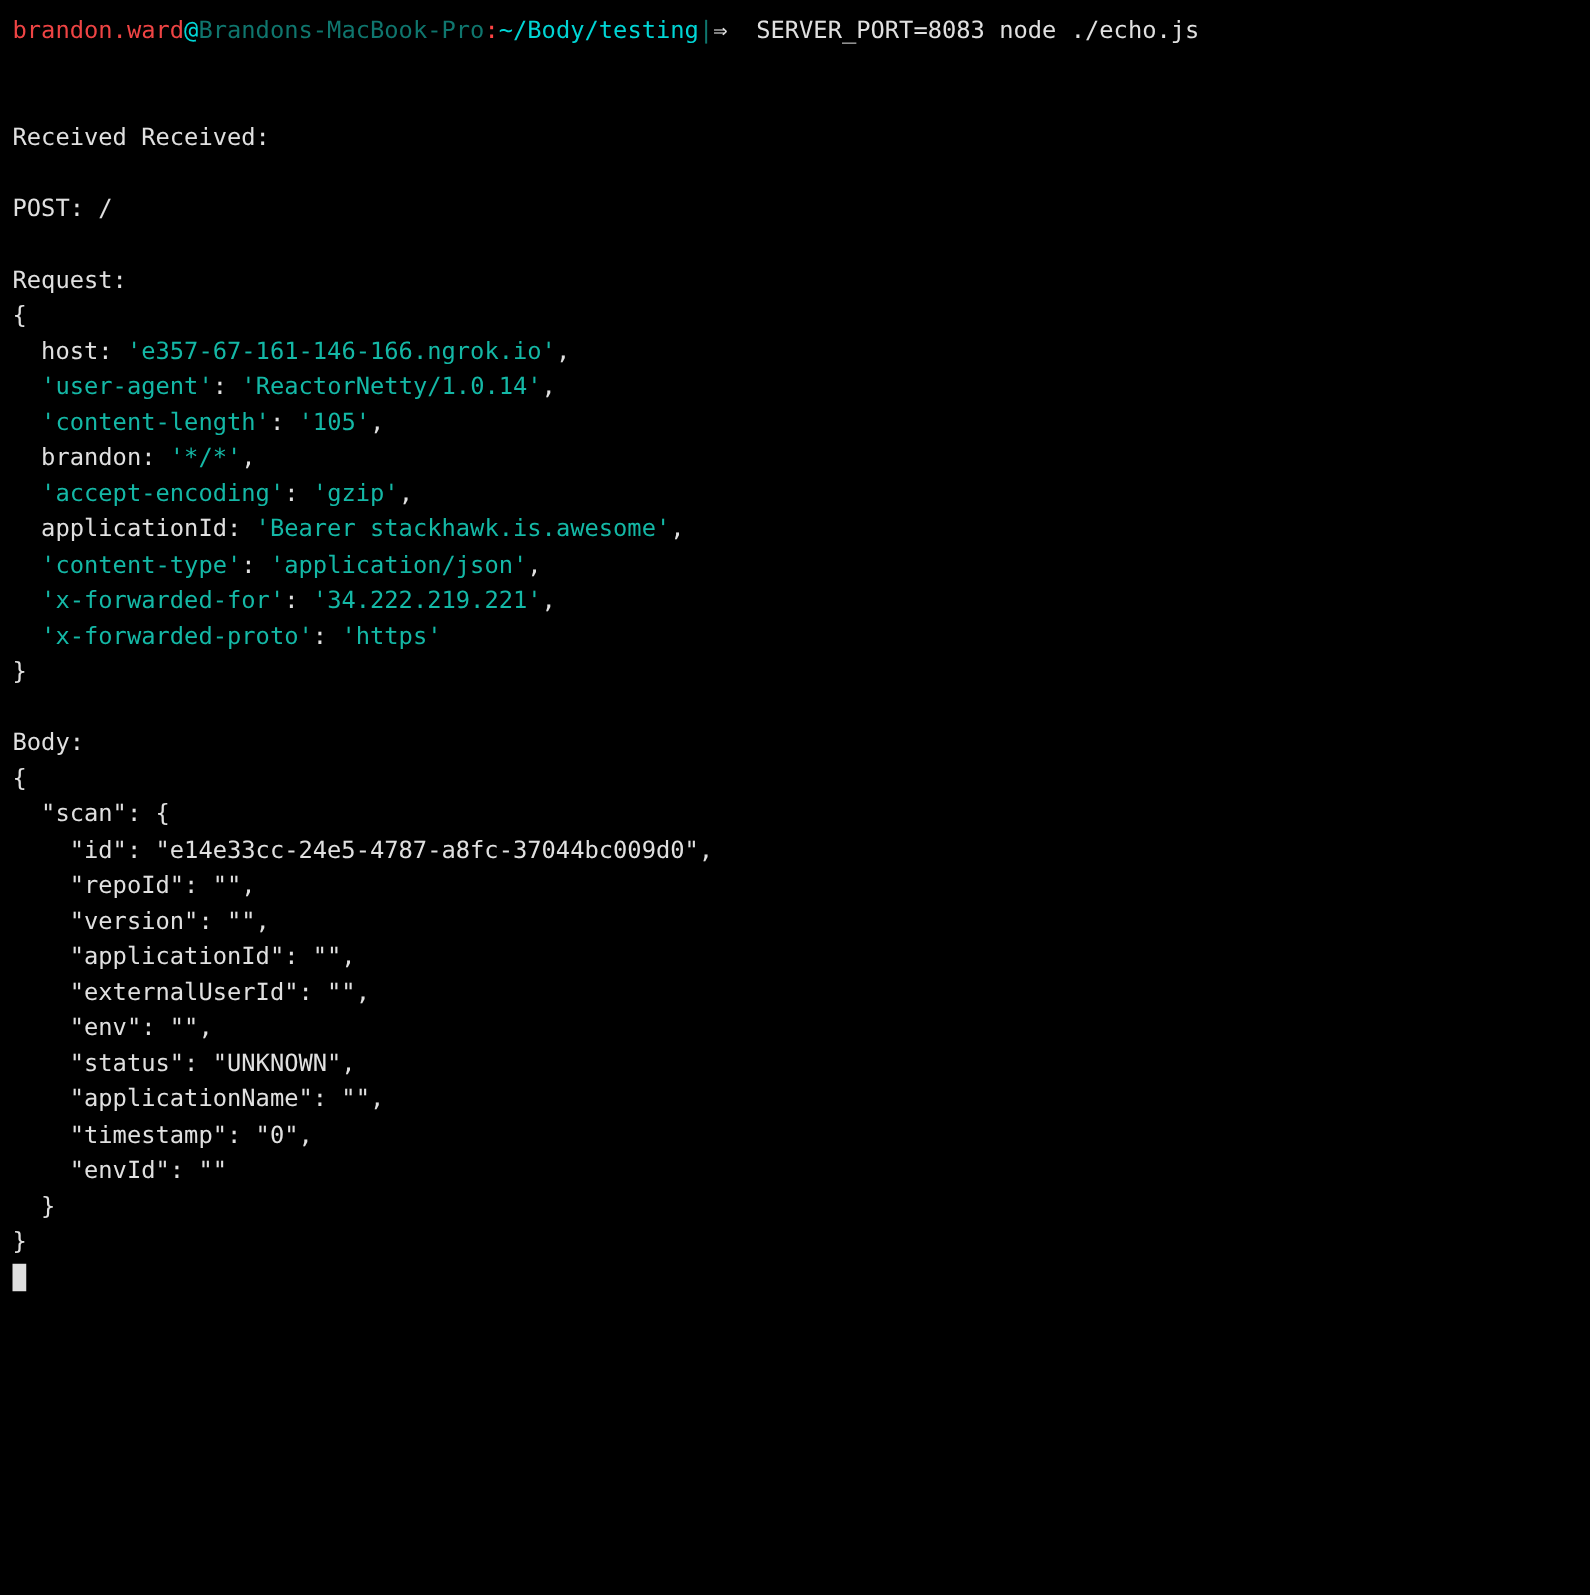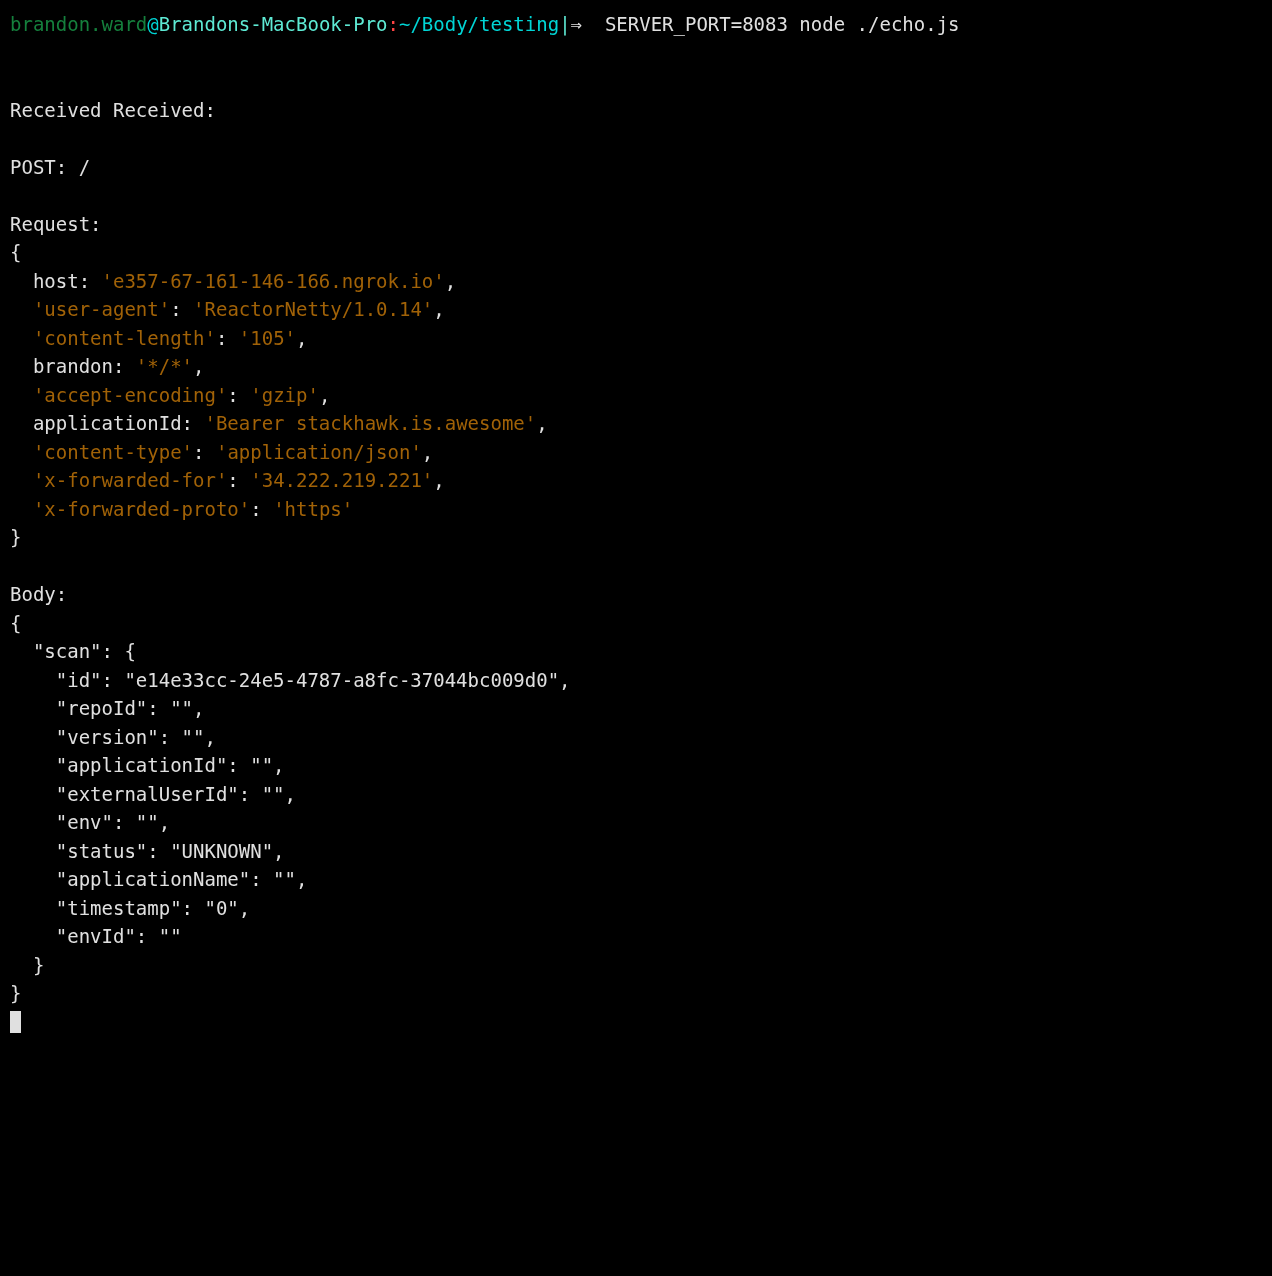--- a/index.html
+++ b/index.html
@@ -14,26 +14,26 @@
       font-size: 19px;
       line-height: 1.5;
       padding: 10px;
       width: 1272px;
       height: 1276px;
       overflow: hidden;
     }
     .terminal {
       white-space: pre;
     }
-    .magenta { color: #15803d; }
+    .magenta { color: #ef4444; }
     .cyan { color: #00d5d5; }
-    .yellow { color: #5eead4; }
+    .yellow { color: #0f766e; }
     .white { color: #e0e0e0; }
     .red { color: #ff4444; }
-    .green { color: #a16207; }
+    .green { color: #14b8a6; }
     .prompt-line {
       display: block;
     }
     .cursor {
       display: inline-block;
       width: 11px;
       height: 22px;
       background-color: #e0e0e0;
       vertical-align: text-bottom;
     }

